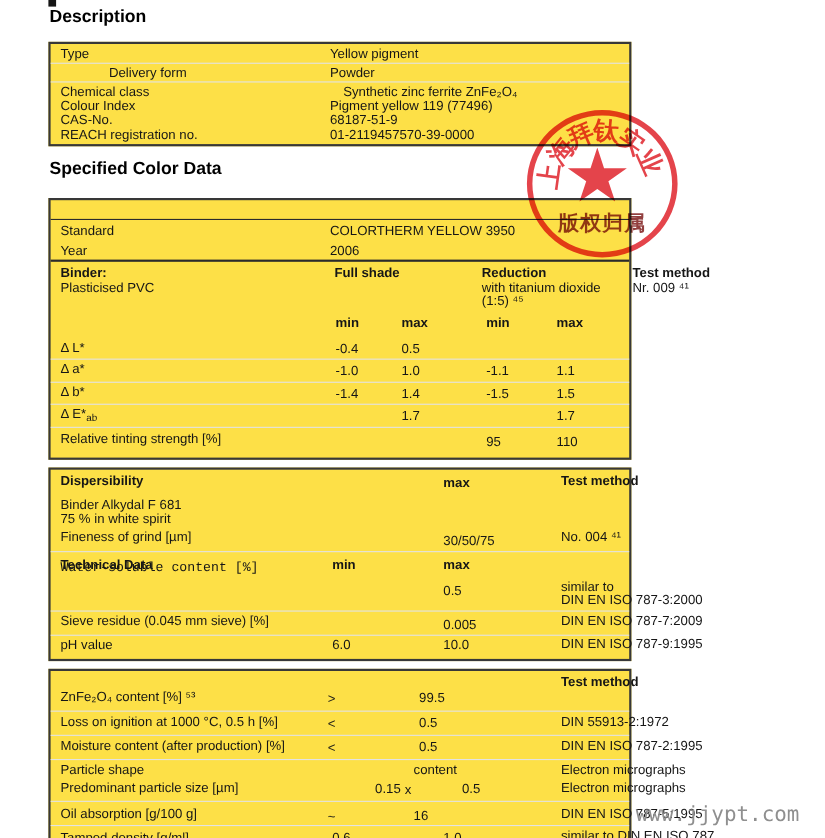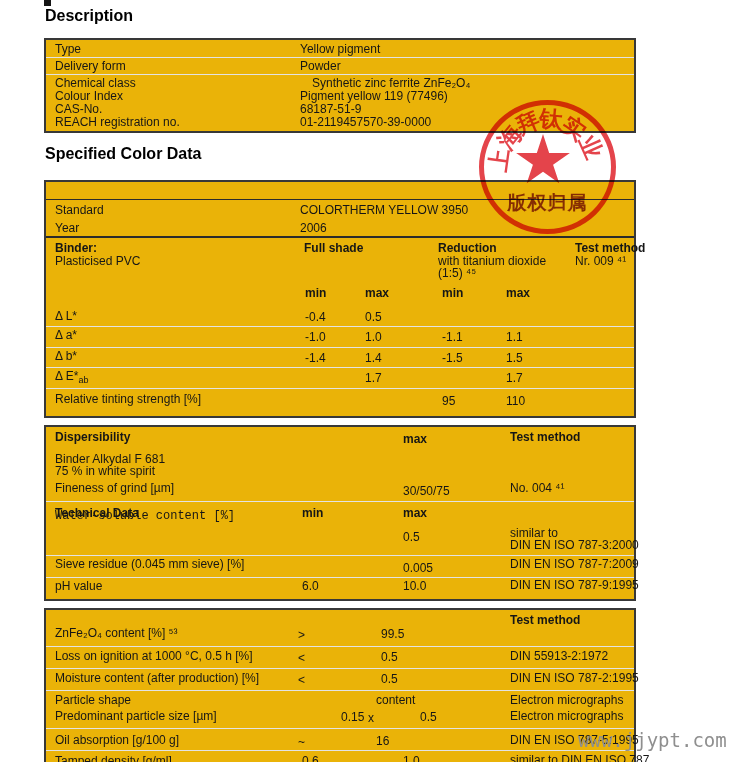--- a/index.html
+++ b/index.html
@@ -1,19 +1,19 @@
 <!DOCTYPE html>
 <html><head>
 <meta charset="utf-8">
 <style>
   html,body{margin:0;padding:0;}
   body{width:750px;height:762px;background:#ffffff;font-family:"Liberation Sans",sans-serif;color:#141414;}
   .page{position:absolute;top:0;left:0;width:750px;height:762px;overflow:hidden;background:#fff;}
   .heading{position:absolute;left:45px;font-size:16px;font-weight:bold;color:#000;white-space:nowrap;}
-  .tbl{position:absolute;left:44px;width:592px;background:#eab308;border:2px solid #383838;box-sizing:border-box;}
+  .tbl{position:absolute;left:44px;width:530px;background:#fde047;border:2px solid #383838;box-sizing:border-box;}
   .cell{position:absolute;font-size:12px;line-height:13px;white-space:nowrap;color:#161616;}
   .b{font-weight:bold;}
   .L{left:9px;}   .v1{left:254px;}
   .m1{left:259px;}.m2{left:319px;}.m3{left:396px;}.m4{left:460px;}
   .tc{left:529px;}.fs{left:258px;}.rd{left:392px;}
   .s2{left:252px;}.mn{left:256px;}.mx{left:357px;}
   .vv{left:335px;}.ac{left:330px;}.p1{left:295px;}.px{left:322px;}.p2{left:374px;}
   .t2{left:464px;}
   .sep{position:absolute;left:0;right:0;height:1px;background:#e3e3e3;}
   .bline{position:absolute;left:0;right:0;background:#2b2b2b;}
@@ -37,21 +37,21 @@
 <div class="page">
 
   <div class="topmark"></div>
 
   <div class="heading" style="top:7px;">Description</div>
 
   <div class="tbl" style="top:38px;height:95px;">
     <span class="cell L" style="top:3px;">Type</span>
     <span class="cell v1" style="top:3px;">Yellow pigment</span>
     <div class="sep" style="top:17px;"></div>
-    <span class="cell L" style="top:20px;">Delivery form</span>
+    <span class="cell L" style="top:20px;margin-left:44px;">Delivery form</span>
     <span class="cell v1" style="top:20px;">Powder</span>
     <div class="sep" style="top:34px;"></div>
     <span class="cell L" style="top:37px;">Chemical class</span>
     <span class="cell v1" style="top:37px;margin-left:12px;">Synthetic zinc ferrite ZnFe₂O₄</span>
     <span class="cell L" style="top:50px;">Colour Index</span>
     <span class="cell v1" style="top:50px;">Pigment yellow 119 (77496)</span>
     <span class="cell L" style="top:63px;">CAS-No.</span>
     <span class="cell v1" style="top:63px;">68187-51-9</span>
     <span class="cell L" style="top:76px;">REACH registration no.</span>
     <span class="cell v1" style="top:76px;">01-2119457570-39-0000</span>

